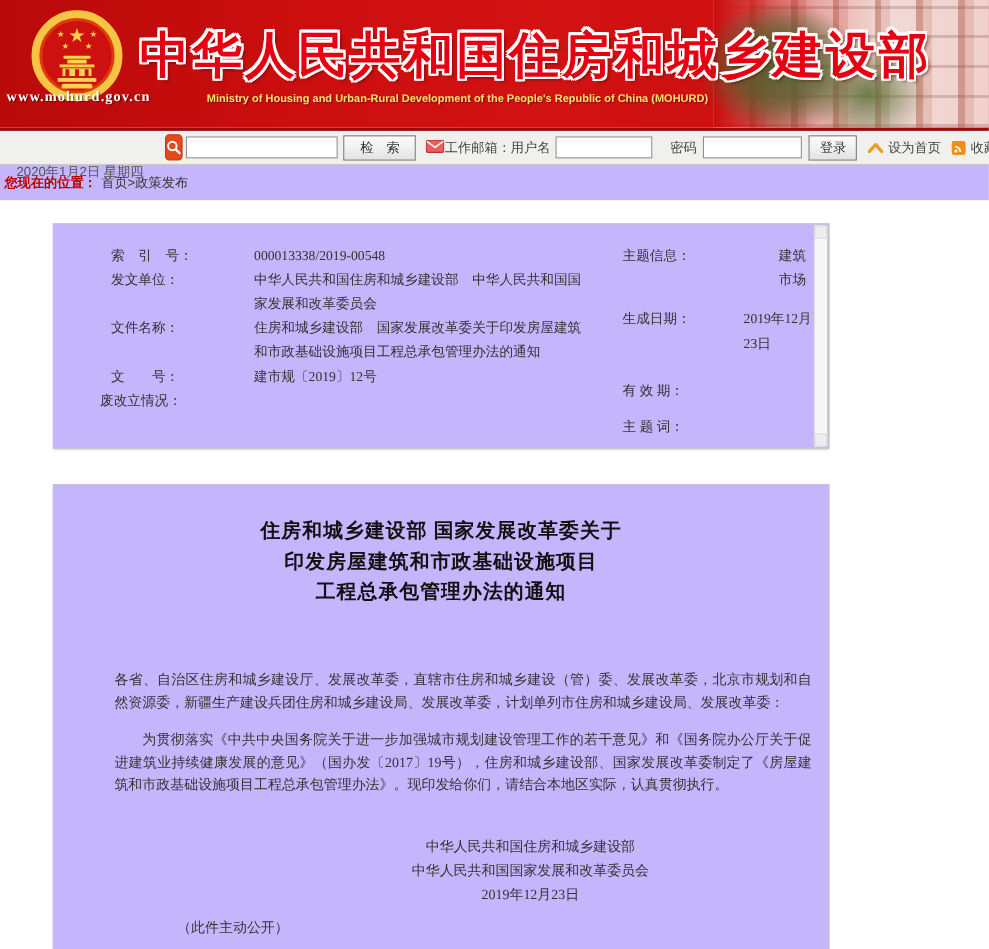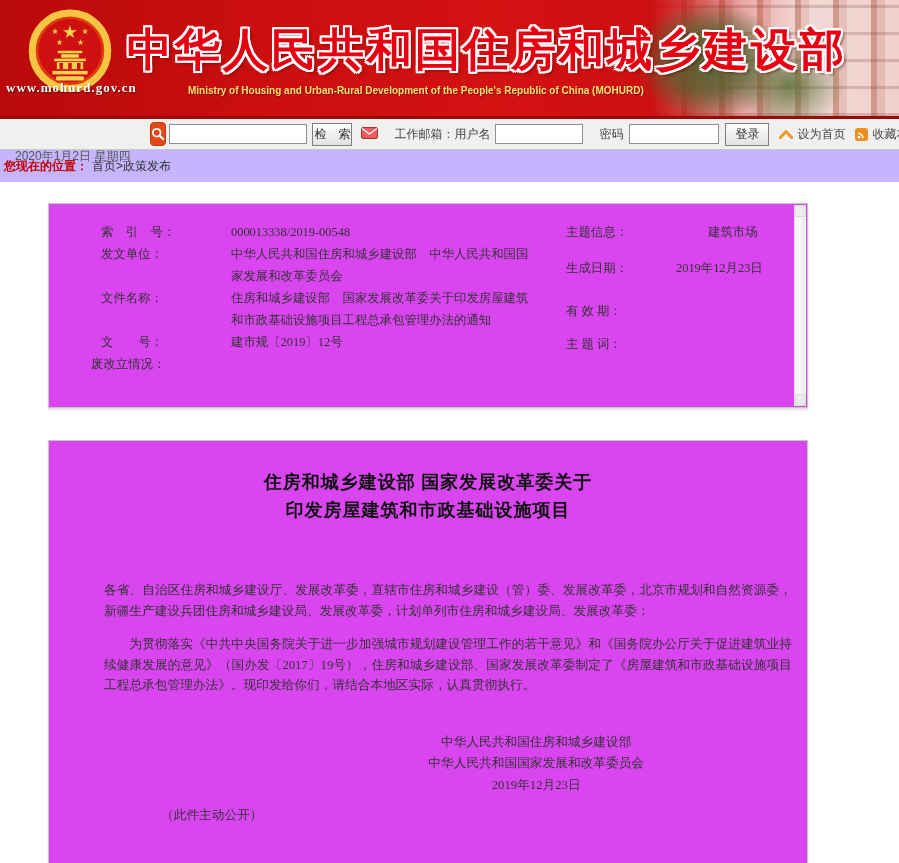--- a/index.html
+++ b/index.html
@@ -34,39 +34,39 @@
   
   .toolbar { display:flex; align-items:center; height:31px; background:#f0f0ef;
     border-bottom:1px solid #c9c9c9; font-size:12px; color:#555; }
   .tb-date { margin-left:15px; white-space:nowrap;margin-top:45px; }
   .mag-btn { margin-left:20px; width:24px; height:24px; background:#e4491b; border-radius:4px;
     border:1px solid #c23a12; display:flex; align-items:center; justify-content:center; cursor:pointer; }
   .ipt { height:20px; border:1px solid #919191; background:#fff; font-size:12px; padding:0 3px; }
   .search-ipt { width:138px; margin-left:3px; }
   .btn { font-size:12px; color:#333; border:1px solid #7f7f7f;
     background:linear-gradient(#fefefe,#e2e2e2); cursor:pointer; white-space:pre; }
-  .search-btn { margin-left:5px; height:23px; padding:0 1px; }
+  .search-btn { margin-left:5px; height:23px; padding:0 14px; }
   .mail-ico { margin-left:9px; }
-  .tb-lbl { margin-left:16px; white-space:pre; color:#444; }
+  .tb-lbl { margin-left:0; white-space:pre; color:#444; }
   .user-ipt { width:88px; margin-left:5px; }
   .pwd-lbl { margin-left:16px; }
   .pwd-ipt { width:90px; margin-left:6px; }
   .login-btn { margin-left:6px; height:23px; padding:0 9px; }
   .tb-right { margin-left:auto; display:flex; align-items:center; margin-right:6px; }
   .tb-link { display:flex; align-items:center; color:#444; cursor:pointer; margin-left:10px; white-space:nowrap; }
   .tb-link svg { margin-right:4px; }
 
   
   .crumb { height:32px; display:flex; align-items:center; padding-left:4px;
     font-size:12px; background:#c4b5fd; }
   .crumb-lbl { color:#c00000; font-weight:bold; }
   .crumb-path { color:#333; margin-left:4px; cursor:pointer; }
 
   
-  .card { position:absolute; left:48px; width:760px; background:#d946ef;
+  .card { position:absolute; left:48px; width:706px; background:#c4b5fd;
     border:1px solid #c6c6c6; box-shadow:0 2px 2px rgba(0,0,0,.12); }
   .card1 { top:203px; height:205px; }
   .card2 { top:440px; height:560px; }
 
   
   .meta { display:flex; padding:17px 14px 0 52px;
     font-family:"Liberation Serif","DejaVu Serif",serif; font-size:12.4px; color:#333; line-height:22px; }
   .meta-left { width:465px; }
   .m-row { display:flex; }
   .m-lbl { flex:0 0 88px; white-space:pre; }
@@ -217,20 +217,21 @@
     <span class="sb-btn sb-top"></span>
     <span class="sb-btn sb-bot"></span>
   </div>
 </div>
 
 <div class="card card2">
   <div class="doc">
     <div class="doc-title">
       <div>住房和城乡建设部 国家发展改革委关于</div>
       <div>印发房屋建筑和市政基础设施项目</div>
+      <div>工程总承包管理办法的通知</div>
     </div>
     <div class="doc-body">
       <p class="doc-p">各省、自治区住房和城乡建设厅、发展改革委，直辖市住房和城乡建设（管）委、发展改革委，北京市规划和自然资源委，新疆生产建设兵团住房和城乡建设局、发展改革委，计划单列市住房和城乡建设局、发展改革委：</p>
       <p class="doc-p indent">为贯彻落实《中共中央国务院关于进一步加强城市规划建设管理工作的若干意见》和《国务院办公厅关于促进建筑业持续健康发展的意见》（国办发〔2017〕19号），住房和城乡建设部、国家发展改革委制定了《房屋建筑和市政基础设施项目工程总承包管理办法》。现印发给你们，请结合本地区实际，认真贯彻执行。</p>
       <div class="sign">
         <div>中华人民共和国住房和城乡建设部</div>
         <div>中华人民共和国国家发展和改革委员会</div>
         <div>2019年12月23日</div>
       </div>
       <div class="footnote">（此件主动公开）</div>

